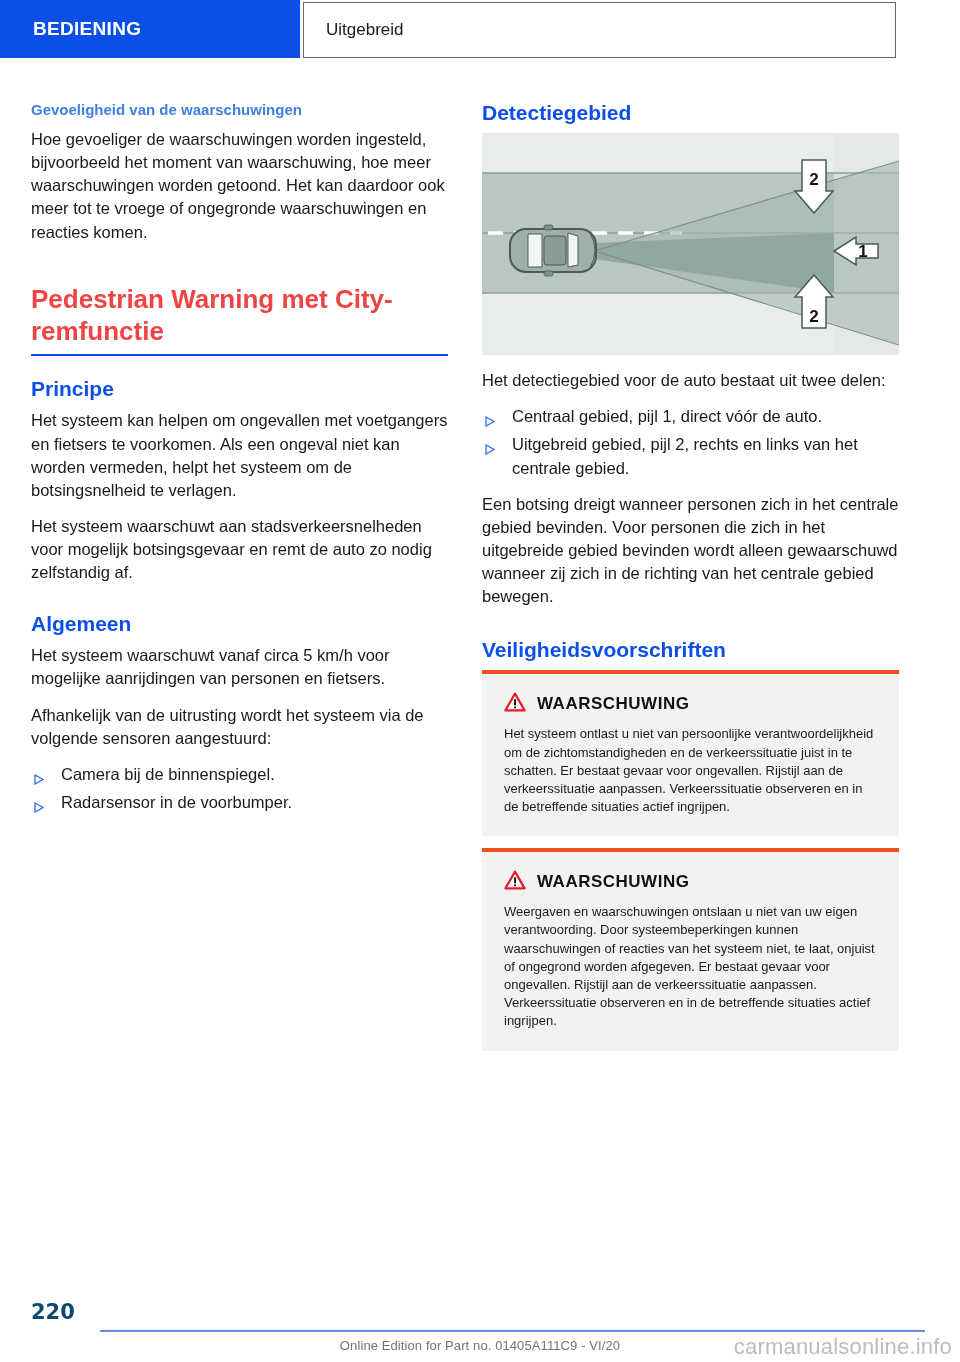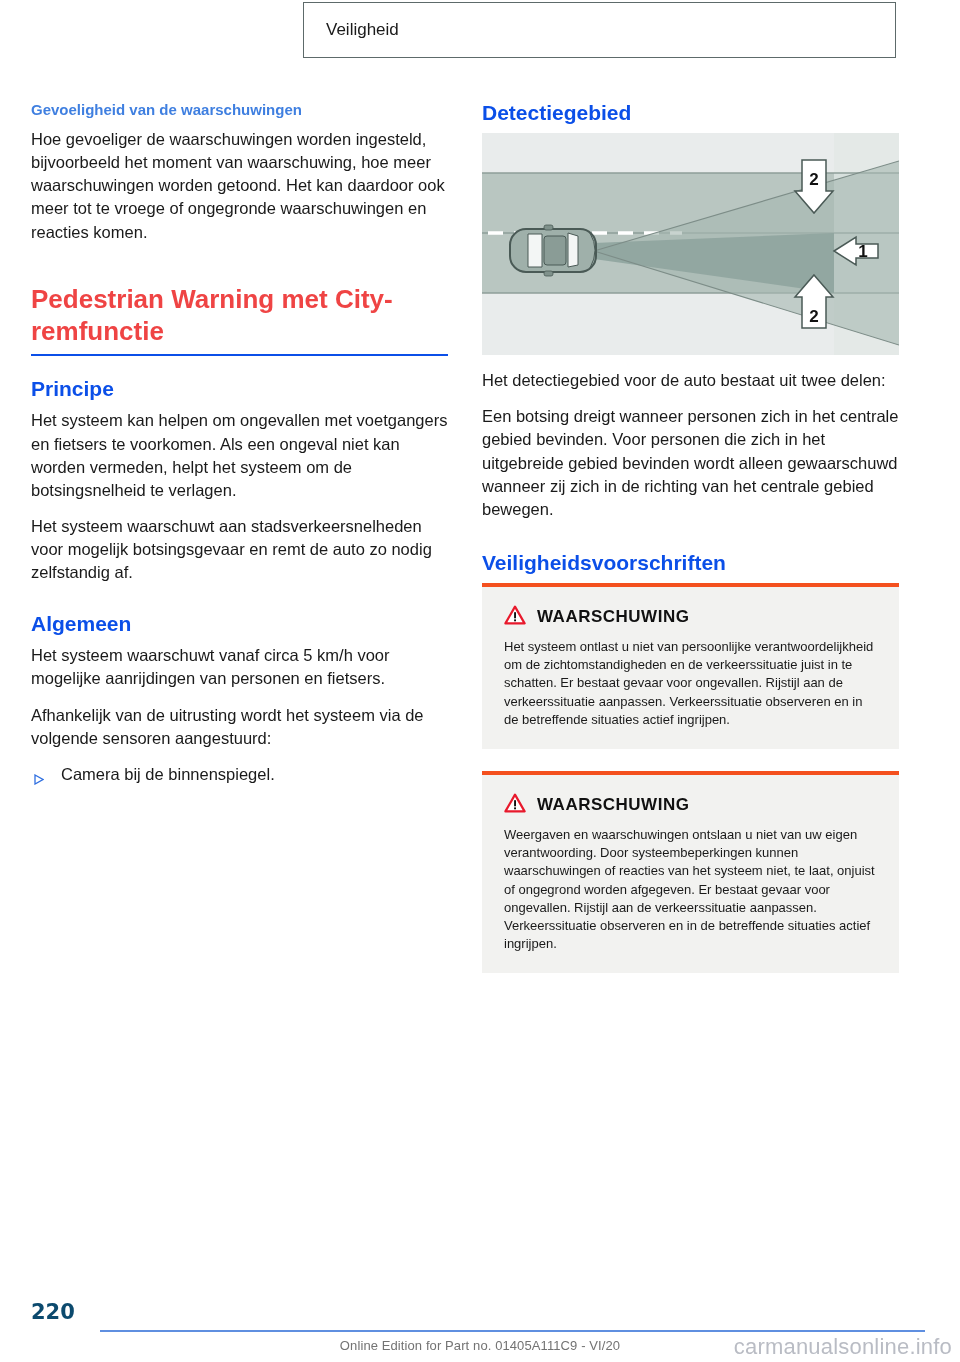--- a/index.html
+++ b/index.html
@@ -61,21 +61,21 @@
     position:absolute;left:3px;top:5px;width:10px;height:11px;
   }
 
   
   .figure{width:417px;height:222px;margin:6px 0 14px 0;position:relative;}
   .figure svg{display:block;}
 
   
   .warn{
     background:#f2f2f0;border-top:4px solid #f4501e;
-    padding:18px 22px 20px 22px;margin-bottom:22px;box-sizing:border-box;
+    padding:18px 22px 20px 22px;margin-bottom:12px;box-sizing:border-box;
   }
   .warn-head{
     display:flex;align-items:center;gap:11px;margin-bottom:9px;
   }
   .warn-head .label{
     font-size:17px;font-weight:bold;letter-spacing:.5px;color:#111;
   }
   .warn p{font-size:13px;line-height:1.40;margin:0;color:#1a1a1a;}
 
   
@@ -95,21 +95,22 @@
     position:absolute;right:8px;top:42px;font-size:22px;color:#b9bcc4;
     font-family:"Liberation Sans",sans-serif;letter-spacing:.2px;
   }
 </style>
 </head>
 <body>
 
 <div class="page">
 
   <div class="header">
-    <div class="hdr-section">Veiligheid</div>
+    <div class="hdr-chapter">BEDIENING</div>
+    <div class="hdr-section">Uitgebreid</div>
   </div>
 
   <div class="col col-left">
 
     <h3 class="sub">Gevoeligheid van de waarschuwingen</h3>
     <p class="body">Hoe gevoeliger de waarschuwingen worden in­gesteld, bijvoorbeeld het moment van waarschu­wing, hoe meer waarschuwingen worden ge­toond. Het kan daardoor ook meer tot te vroege of ongegronde waarschuwingen en reacties ko­men.</p>
 
     <div class="section-gap"></div>
 
     <h2 class="chapter-title">Pedestrian Warning met City-remfunctie</h2>
@@ -126,20 +127,28 @@
     <p class="body">Afhankelijk van de uitrusting wordt het systeem via de volgende sensoren aangestuurd:</p>
 
     <ul class="bullets">
       <li>
         <span class="tri">
           <svg width="10" height="11" viewBox="0 0 10 11">
               <path d="M1 1 L9 5.5 L1 10 Z" fill="none" stroke="#2f6fe0" stroke-width="1.3"></path>
             </svg>
         </span>
         <span>Camera bij de binnenspiegel.</span>
+      </li>
+      <li>
+        <span class="tri">
+          <svg width="10" height="11" viewBox="0 0 10 11">
+              <path d="M1 1 L9 5.5 L1 10 Z" fill="none" stroke="#2f6fe0" stroke-width="1.3"></path>
+            </svg>
+        </span>
+        <span>Radarsensor in de voorbumper.</span>
       </li>
     </ul>
 
   </div>
 
   <div class="col col-right">
 
     <h3 class="blue-head tight">Detectiegebied</h3>
 
     <div class="figure">
@@ -197,20 +206,38 @@
           <g>
             <path d="M332 142 L351 164 L344 164 L344 195 L320 195 L320 164 L313 164 Z" fill="#ffffff" stroke="#4a5a56" stroke-width="1.5"></path>
             <text x="332" y="189" font-family="Liberation Sans, sans-serif" font-size="17" font-weight="bold" fill="#111" text-anchor="middle">2</text>
           </g>
         </g>
       </svg>
     </div>
 
     <p class="body">Het detectiegebied voor de auto bestaat uit twee delen:</p>
 
+    <ul class="bullets">
+      <li>
+        <span class="tri">
+          <svg width="10" height="11" viewBox="0 0 10 11">
+              <path d="M1 1 L9 5.5 L1 10 Z" fill="none" stroke="#2f6fe0" stroke-width="1.3"></path>
+            </svg>
+        </span>
+        <span>Centraal gebied, pijl 1, direct vóór de auto.</span>
+      </li>
+      <li>
+        <span class="tri">
+          <svg width="10" height="11" viewBox="0 0 10 11">
+              <path d="M1 1 L9 5.5 L1 10 Z" fill="none" stroke="#2f6fe0" stroke-width="1.3"></path>
+            </svg>
+        </span>
+        <span>Uitgebreid gebied, pijl 2, rechts en links van het centrale gebied.</span>
+      </li>
+    </ul>
 
     <p class="body">Een botsing dreigt wanneer personen zich in het centrale gebied bevinden. Voor personen die zich in het uitgebreide gebied bevinden wordt al­leen gewaarschuwd wanneer zij zich in de rich­ting van het centrale gebied bewegen.</p>
 
     <div style="height:16px"></div>
 
     <h3 class="blue-head">Veiligheidsvoorschriften</h3>
 
     <div class="warn">
       <div class="warn-head">
         <span>

